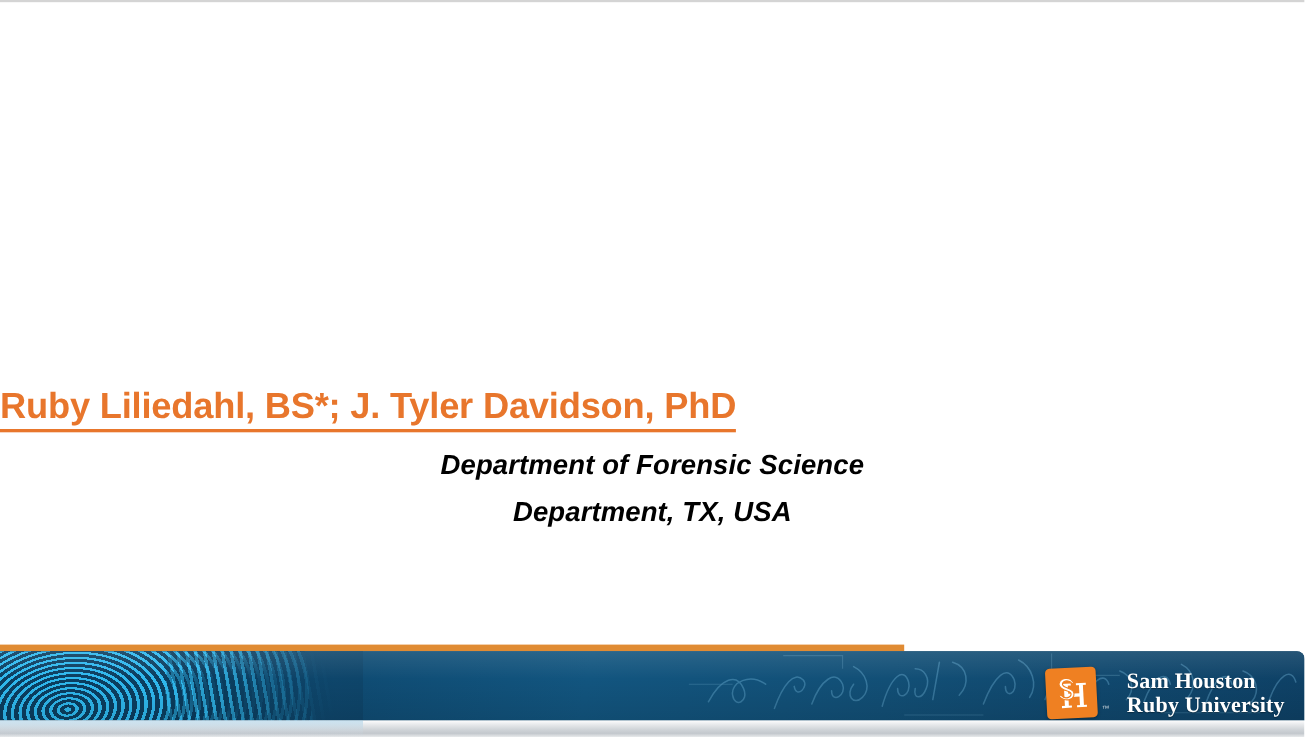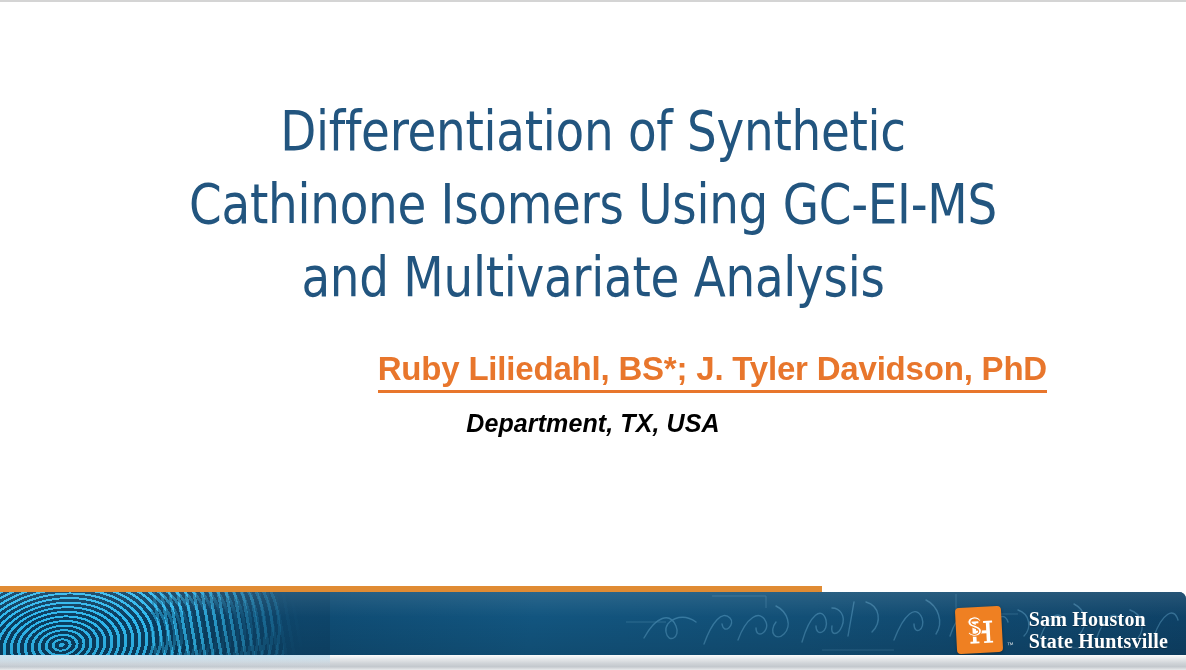--- a/index.html
+++ b/index.html
@@ -41,21 +41,21 @@
     white-space: nowrap;
     transform: scaleX(0.93);
   }
 
   
   .authors {
     position: absolute;
     top: 348px;
     left: 0;
     width: 1047px;
-    text-align: right;
+    text-align: left;
   }
   .authors-text {
     display: inline-block;
     font-family: "Liberation Sans", sans-serif;
     font-weight: bold;
     font-size: 33px;
     line-height: 38px;
     color: #e8762c;
     border-bottom: 3px solid #e8762c;
     padding-bottom: 2px;
@@ -251,31 +251,27 @@
     white-space: nowrap;
     text-shadow: 0 1px 1px rgba(0,0,0,0.35);
   }
   .logo-words span { display: block; letter-spacing: 0.2px; }
 </style>
 </head>
 <body>
 
 <div class="slide">
 
-  <div class="title-block">
-    <span class="title-line">Differentiation of Synthetic</span>
-    <span class="title-line">Cathinone Isomers Using GC-EI-MS</span>
-    <span class="title-line">and Multivariate Analysis</span>
-  </div>
 
   <div class="authors">
     <span class="authors-text">Ruby Liliedahl, BS*; J. Tyler Davidson, PhD</span>
   </div>
 
   <div class="affiliation">
+    <span class="affil-line">Department of Forensic Science</span>
     <span class="affil-line">Department, TX,  USA</span>
   </div>
 
   <div class="banner">
 
     <div class="banner-orange-rule"></div>
 
     <div class="banner-body">
       <div class="banner-bg"></div>
 
@@ -330,21 +326,21 @@
               <rect x="10.8" y="31.4" width="9.0" height="1.9"></rect>
               <rect x="24.5" y="31.4" width="9.0" height="1.9"></rect>
             </g>
 
             <path d="M20.2 7.8 c-3.2 -2.0 -8.0 -1.7 -10.0 1.0 c-2.1 2.8 -0.7 6.2 2.6 7.7 c2.3 1.1 5.2 1.6 6.4 3.2 c1.1 1.5 0.1 3.5 -2.0 4.1 c-2.4 0.7 -5.4 -0.3 -7.0 -2.5 l-1.5 1.1 c1.9 3.0 6.3 4.4 9.8 3.3 c3.4 -1.1 4.9 -4.5 3.2 -7.2 c-1.4 -2.3 -4.4 -3.0 -6.7 -4.0 c-1.9 -0.8 -3.2 -2.2 -2.5 -3.8 c0.8 -1.9 3.9 -2.4 6.1 -1.3 c1.1 0.5 1.9 1.3 2.5 2.3 l1.6 -1.0 z" fill="#ffffff" stroke="#ef8022" stroke-width="1.1"></path>
           </svg>
           <span class="logo-tm">™</span>
         </div>
         <div class="logo-words">
           <span>Sam Houston</span>
-          <span>State Huntsville</span>
+          <span>Ruby University</span>
         </div>
       </div>
     </div>
 
     <div class="banner-reflection">
       <div class="reflection-ghost"></div>
     </div>
   </div>
 
 </div>

